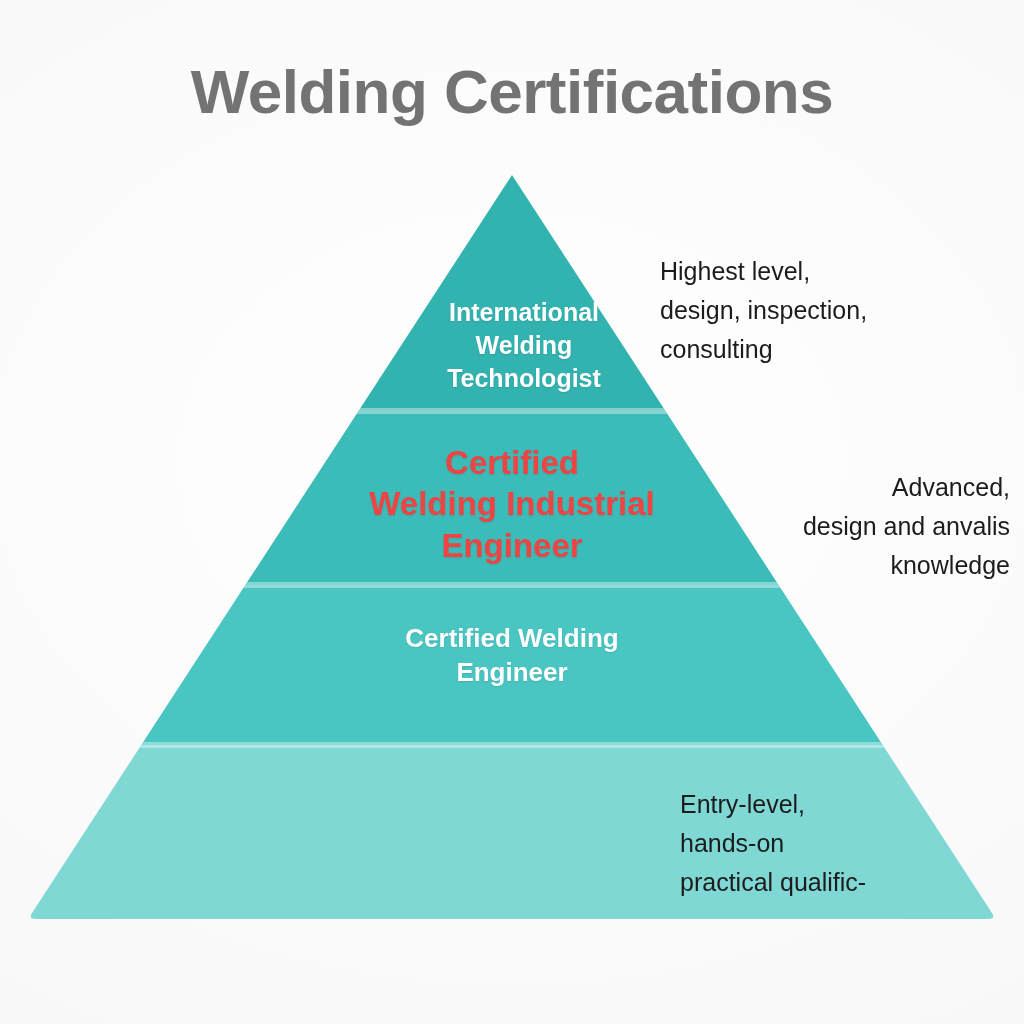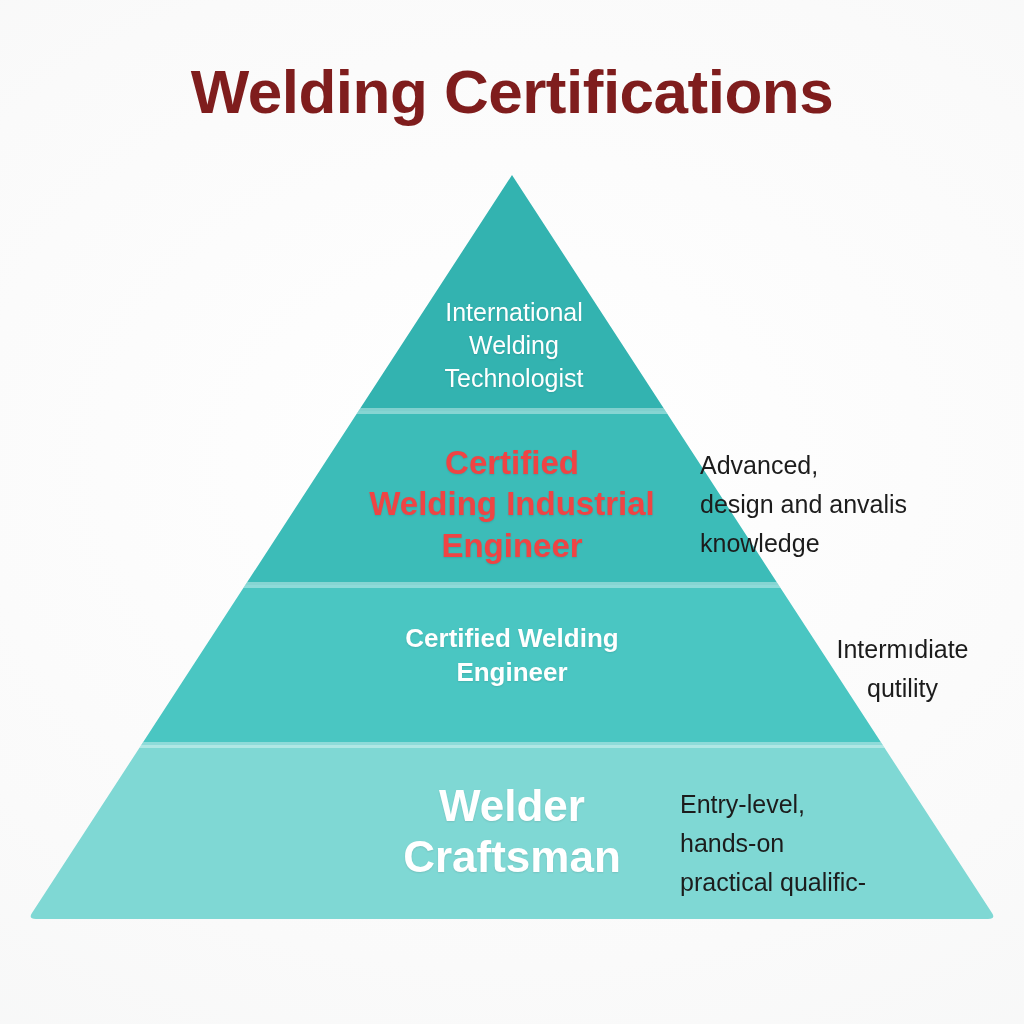--- a/index.html
+++ b/index.html
@@ -27,21 +27,21 @@
   
   #title {
     position: absolute;
     left: 0;
     top: 56px;
     width: 1024px;
     text-align: center;
     font-size: 62px;
     font-weight: 700;
     letter-spacing: -0.5px;
-    color: #7f1d1d;
+    color: #737373;
     white-space: nowrap;
   }
 
   
   #pyramid-wrap {
     position: absolute;
     left: 0;
     top: 0;
     width: 1024px;
     height: 1024px;
@@ -60,25 +60,25 @@
     position: absolute;
     text-align: center;
     color: #ffffff;
     font-weight: 700;
     line-height: 1.14;
     text-shadow: 0 1px 2px rgba(0,0,0,0.10);
     white-space: pre-line;
   }
 
   #tier-label-1 {
-    left: 354px;
+    left: 364px;
     top: 296px;
     width: 320px;
     font-size: 25px;
-    font-weight: 400;
+    font-weight: 700;
     line-height: 1.32;
   }
 
   #tier-label-2 {
     left: 296px;
     top: 442px;
     width: 432px;
     font-size: 33px;
     line-height: 1.25;
   }
@@ -111,23 +111,23 @@
 
   #annotation-1 {
     left: 660px;
     top: 252px;
     width: 330px;
     text-align: left;
   }
 
   #annotation-2 {
     left: 700px;
-    top: 446px;
+    top: 468px;
     width: 310px;
-    text-align: left;
+    text-align: right;
   }
 
   #annotation-3 {
     left: 790px;
     top: 630px;
     width: 225px;
     text-align: center;
   }
 
   #annotation-4 {
@@ -174,28 +174,27 @@
 Welding
 Technologist</div>
 
   <div class="tier-label" id="tier-label-2" style="color: #ef4444;">Certified
 Welding Industrial
 Engineer</div>
 
   <div class="tier-label" id="tier-label-3" style="color: rgb(255, 255, 255);">Certified Welding
 Engineer</div>
 
-  <div class="tier-label" id="tier-label-4" style="color: rgb(255, 255, 255);">Welder
-Craftsman</div>
-
+
+  <div class="annotation" id="annotation-1">Highest level,
+design, inspection,
+consulting</div>
 
   <div class="annotation" id="annotation-2">Advanced,
 design and anvalis
 knowledge</div>
 
-  <div class="annotation" id="annotation-3">Intermıdiate
-qutility</div>
 
   <div class="annotation" id="annotation-4">Entry-level,
 hands-on
 practical qualific-</div>
 
 </div>
 
 </body></html>

